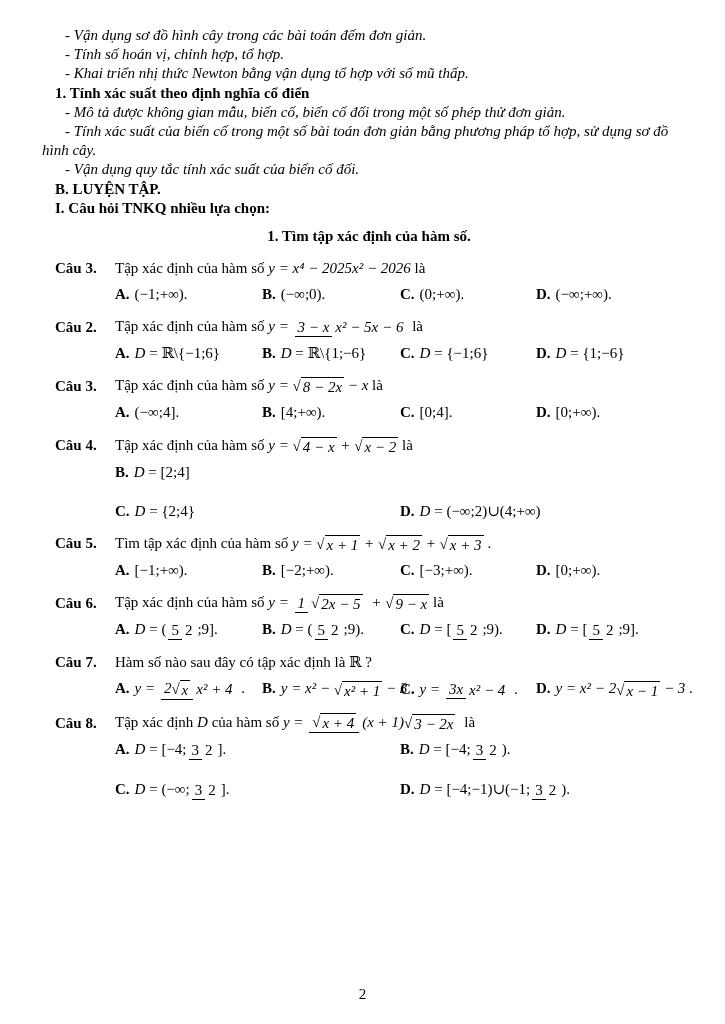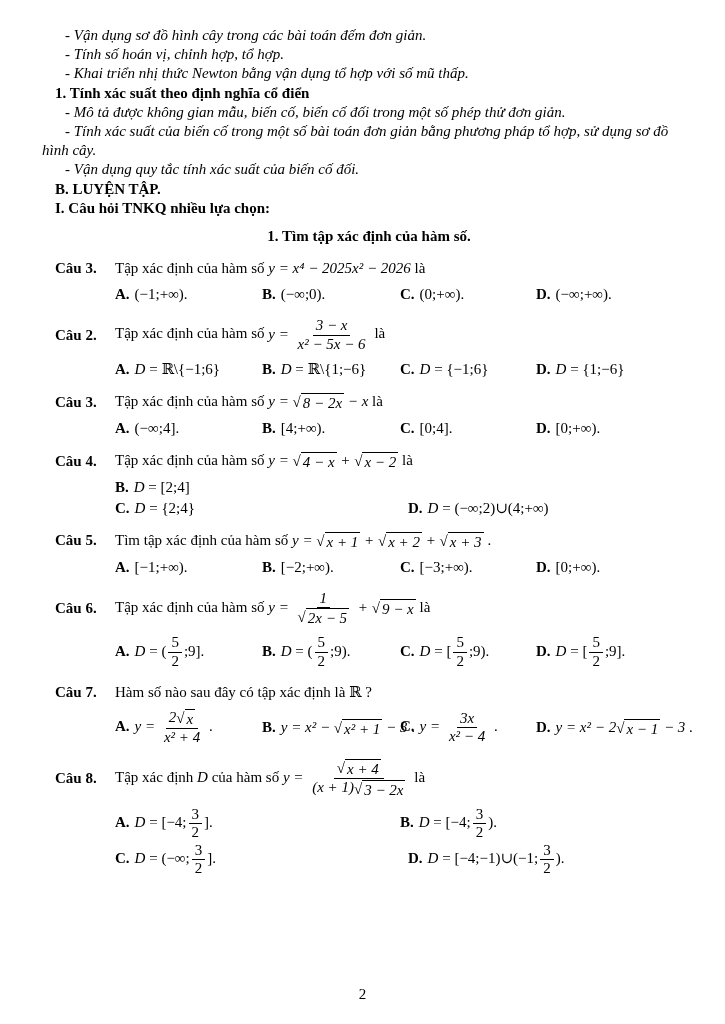--- a/index.html
+++ b/index.html
@@ -15,25 +15,25 @@
   .bold-line { font-weight:bold; }
   .center-title { text-align:center; font-weight:bold; font-size:15.5px; margin:3px 0 2px 0; }
   .center-sub { text-align:center; font-weight:bold; margin:9px 0 13px 0; }
   .q { margin-bottom:13px; }
   .q-row { display:flex; align-items:center; margin-bottom:7px; }
   .q-label { font-weight:bold; flex:0 0 60px; }
   .q-stem { flex:1 1 auto; }
   .opts { display:grid; margin-left:60px; align-items:center; }
   .opts-4 { grid-template-columns:147px 138px 136px auto; }
   .opts-2 { grid-template-columns:285px auto; }
-  .opts + .opts { margin-top:1px;gap:8px; }
+  .opts + .opts { margin-top:20px; }
   .opt { white-space:nowrap; }
   .opt b { font-weight:bold; margin-right:5px; }
   
-  .frac { display:inline-flex; flex-direction:column; align-items:center; vertical-align:middle; margin:0 2px; text-align:center; }
+  .frac { display:inline-flex; flex-direction:row; align-items:center; vertical-align:middle; margin:0 2px; text-align:center; }
   .fn { display:block; border-bottom:1px solid #000; padding:0 3px; line-height:1.15; }
   .fd { display:block; padding:0 3px; line-height:1.15; }
   .sqrt { display:inline-flex; align-items:flex-start; vertical-align:middle; }
   .rs { line-height:1.2; font-style:normal; }
   .rb { border-top:1px solid #000; line-height:1.2; padding:0 2px; }
   .footer { position:absolute; left:0; right:0; bottom:20px; text-align:center; }
 </style>
 </head>
 <body>
 

